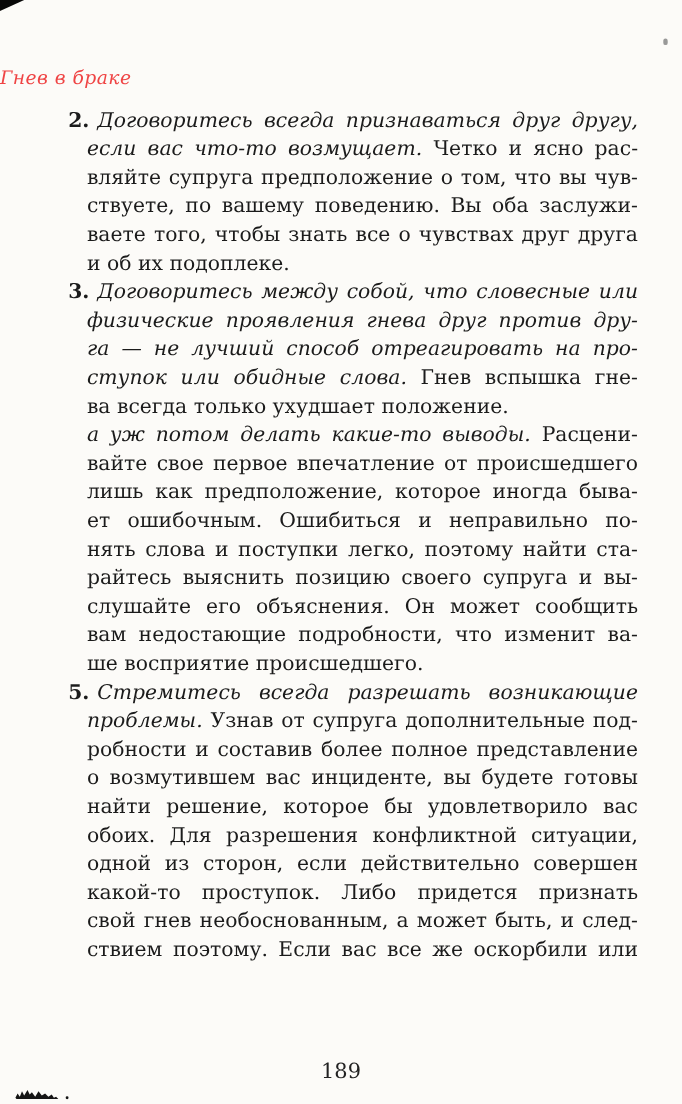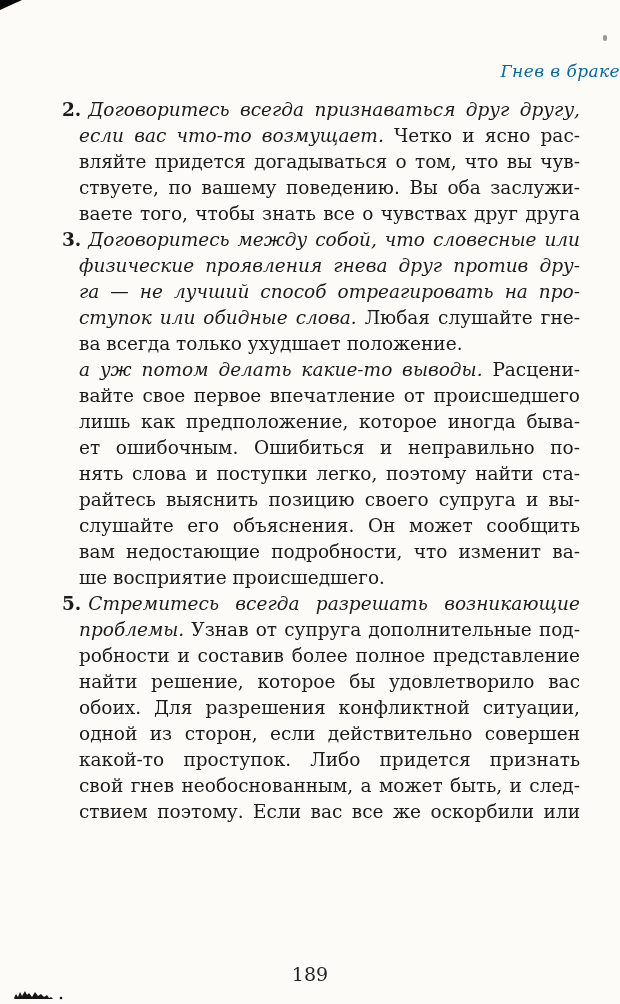--- a/index.html
+++ b/index.html
@@ -8,22 +8,22 @@
     background:#fcfbf8;
     font-family:"DejaVu Serif","Liberation Serif",serif;
     color:#1b1b1b;
     overflow:hidden;
   }
   .page { position:relative; width:620px; height:1004px; background:#fcfbf8; }
 
   
   .running-header {
     position:absolute; top:61px; left:0; width:620px;
-    text-align:right; font-style:italic; font-size:17px;
-    letter-spacing:0.4px; color:#0369a1;
+    text-align:left; font-style:italic; font-size:17px;
+    letter-spacing:0.4px; color:#ef4444;
   }
 
   
   .content {
     position:absolute; top:97px; left:62px; width:518px;
   }
   .line {
     height:26px; line-height:26px;
     font-size:18.5px;
     padding-left:17px;
@@ -65,46 +65,48 @@
 
   <div class="artifact-wedge"></div>
   <div class="artifact-speck"></div>
 
   <div class="running-header">Гнев в браке</div>
 
   <div class="content">
       <div class="item">
         <div class="line first"><span class="num">2.</span><span class="it">Договоритесь всегда признаваться друг другу,</span></div>
         <div class="line"><span class="it">если вас что-то возмущает.</span> <span>Четко и ясно рас-</span></div>
-        <div class="line"><span>вляйте придется догадываться о том, что вы чув-</span></div>
+        <div class="line"><span>вляйте супруга предположение о том, что вы чув-</span></div>
         <div class="line"><span>ствуете, по вашему поведению. Вы оба заслужи-</span></div>
         <div class="line"><span>ваете того, чтобы знать все о чувствах друг друга</span></div>
+        <div class="line end"><span>и об их подоплеке.</span></div>
       </div>
       <div class="item">
         <div class="line first"><span class="num">3.</span><span class="it">Договоритесь между собой, что словесные или</span></div>
         <div class="line"><span class="it">физические проявления гнева друг против дру-</span></div>
         <div class="line"><span class="it">га — не лучший способ отреагировать на про-</span></div>
-        <div class="line"><span class="it">ступок или обидные слова.</span> <span>Любая слушайте гне-</span></div>
+        <div class="line"><span class="it">ступок или обидные слова.</span> <span>Гнев вспышка гне-</span></div>
         <div class="line end"><span>ва всегда только ухудшает положение.</span></div>
       </div>
       <div class="item">
         <div class="line"><span class="it">а уж потом делать какие-то выводы.</span> <span>Расцени-</span></div>
         <div class="line"><span>вайте свое первое впечатление от происшедшего</span></div>
         <div class="line"><span>лишь как предположение, которое иногда быва-</span></div>
         <div class="line"><span>ет ошибочным. Ошибиться и неправильно по-</span></div>
         <div class="line"><span>нять слова и поступки легко, поэтому найти ста-</span></div>
         <div class="line"><span>райтесь выяснить позицию своего супруга и вы-</span></div>
         <div class="line"><span>слушайте его объяснения. Он может сообщить</span></div>
         <div class="line"><span>вам недостающие подробности, что изменит ва-</span></div>
         <div class="line end"><span>ше восприятие происшедшего.</span></div>
       </div>
       <div class="item">
         <div class="line first"><span class="num">5.</span><span class="it">Стремитесь всегда разрешать возникающие</span></div>
         <div class="line"><span class="it">проблемы.</span> <span>Узнав от супруга дополнительные под-</span></div>
         <div class="line"><span>робности и составив более полное представление</span></div>
+        <div class="line"><span>о возмутившем вас инциденте, вы будете готовы</span></div>
         <div class="line"><span>найти решение, которое бы удовлетворило вас</span></div>
         <div class="line"><span>обоих. Для разрешения конфликтной ситуации,</span></div>
         <div class="line"><span>одной из сторон, если действительно совершен</span></div>
         <div class="line"><span>какой-то проступок. Либо придется признать</span></div>
         <div class="line"><span>свой гнев необоснованным, а может быть, и след-</span></div>
         <div class="line"><span>ствием поэтому. Если вас все же оскорбили или</span></div>
       </div>
     </div>
 
   <div class="page-number">189</div>

